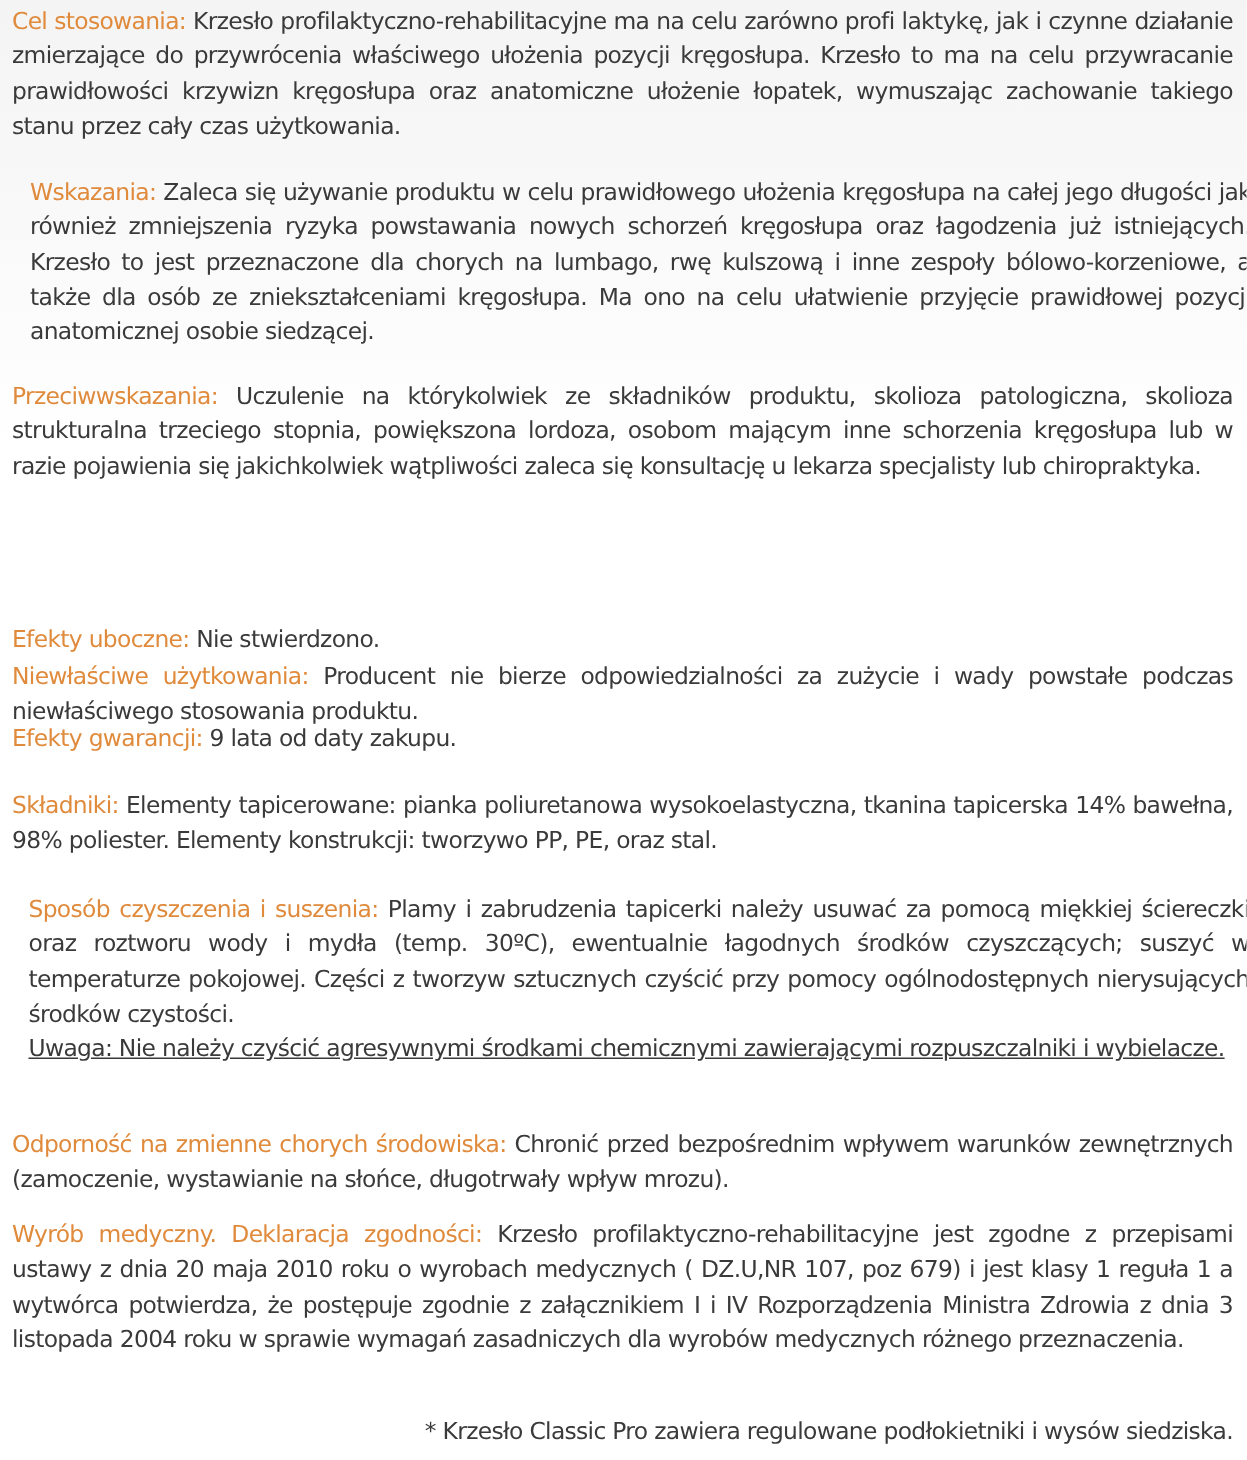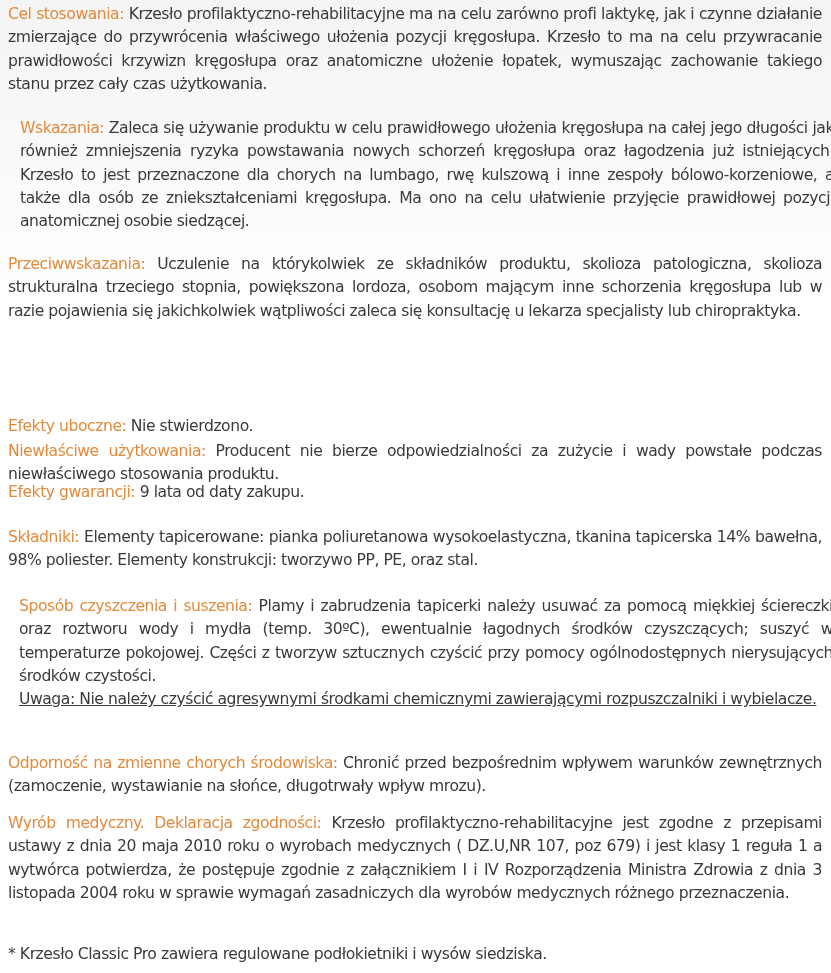--- a/index.html
+++ b/index.html
@@ -34,21 +34,21 @@
     #s-cel { position: absolute; top: 3px; left: 8px; width: 814px; }
     #s-wsk { position: absolute; top: 117px; left: 20px; width: 814px; }
     #s-prz { position: absolute; top: 253px; left: 8px; width: 814px; }
     #s-efe { position: absolute; top: 367px; left: 8px; width: 814px; margin-top: 48px; }
     #s-nie { position: absolute; top: 412px; left: 8px; width: 814px; margin-top: 28px; }
     #s-okr { position: absolute; top: 481px; left: 8px; width: 814px; }
     #s-skl { position: absolute; top: 526px; left: 8px; width: 814px; }
     #s-spo { position: absolute; top: 595px; left: 19px; width: 814px; }
     #s-odp { position: absolute; top: 752px; left: 8px; width: 814px; }
     #s-wyr { position: absolute; top: 776px; left: 8px; width: 814px; margin-top: 36px; }
-    #s-foot { position: absolute; top: 943px; left: 8px; width: 814px; text-align: left; }
+    #s-foot { position: absolute; top: 943px; left: 8px; width: 814px; text-align: right; }
     .line-block { display: block; text-decoration: underline; }
   </style>
 </head>
 <body>
 
 <div class="doc">
 
   <p class="section" id="s-cel">
     <span class="label">Cel stosowania:</span><span> Krzesło profilaktyczno-rehabilitacyjne ma na celu zarówno profi laktykę, jak i czynne działanie zmierzające do przywrócenia właściwego ułożenia pozycji kręgosłupa. Krzesło to ma na celu przywracanie prawidłowości krzywizn kręgosłupa oraz anatomiczne ułożenie łopatek, wymuszając zachowanie takiego stanu przez cały czas użytkowania.</span>
   </p>

